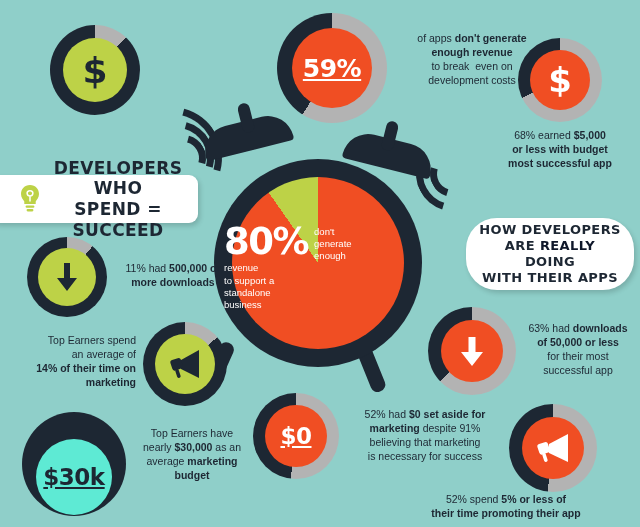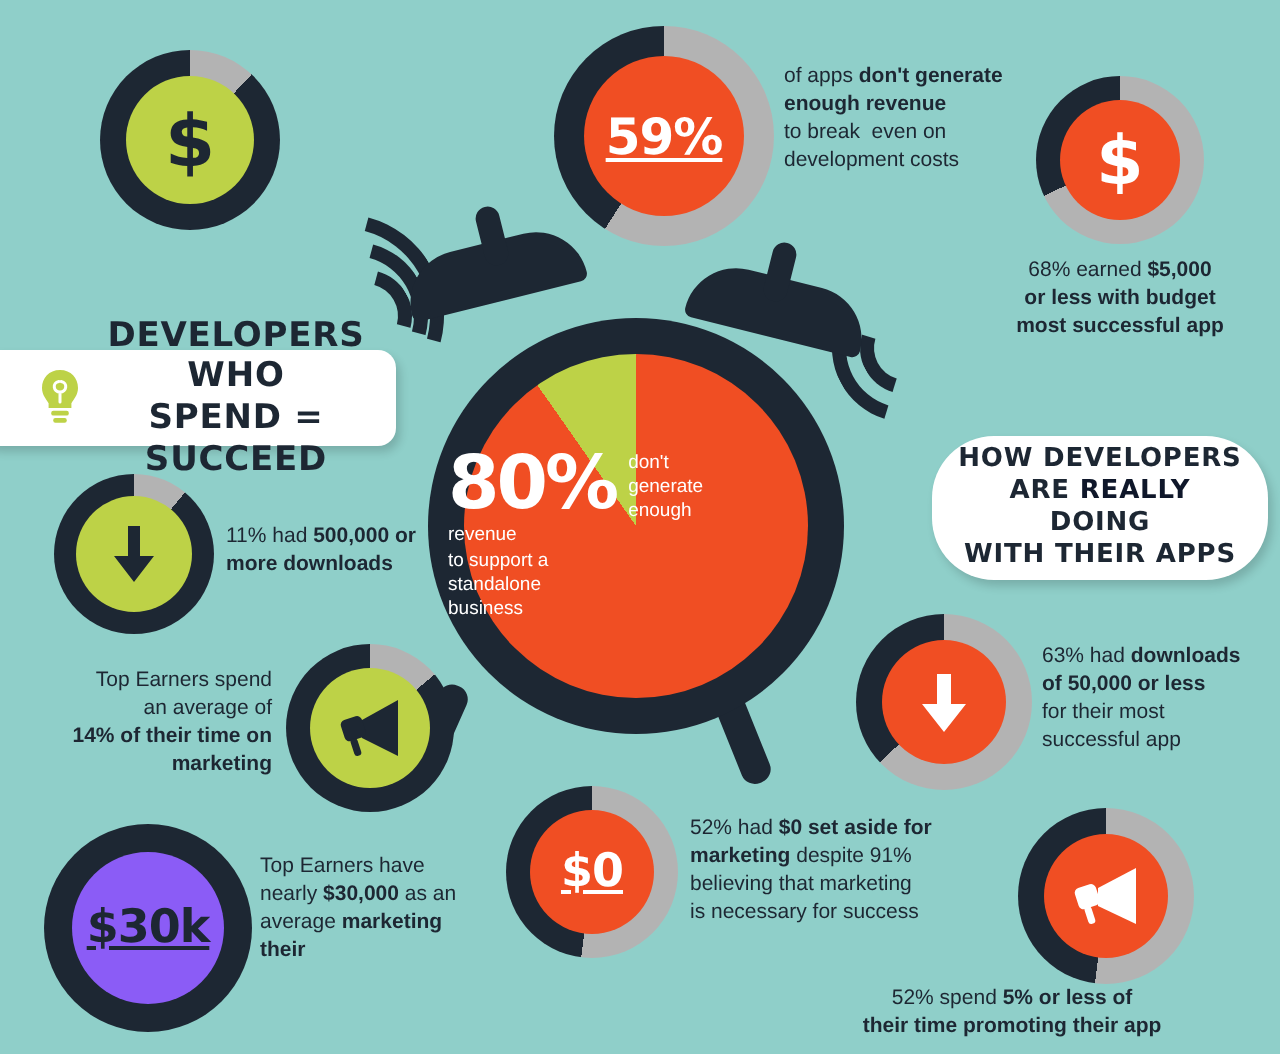--- a/index.html
+++ b/index.html
@@ -31,21 +31,21 @@
   .cap {
     position:absolute;
     color:#1d2733;
     font-size:10.5px;
     line-height:1.32;
     font-family:"Liberation Sans", sans-serif;
   }
   .cap b { font-weight:bold; }
   .cap.c { text-align:center; }
   .cap.r { text-align:right; }
-  .cap.l { text-align:left; }
+  .cap.l { text-align:center; }
 
   
   .banner {
     position:absolute;
     background:#ffffff;
     border-radius:9px;
     box-shadow: 2px 3px 5px rgba(0,0,0,.16);
     display:flex; align-items:center;
     padding:7px 12px;
   }
@@ -172,25 +172,25 @@
         <path d="M34 3 L16 13 L16 22 L34 31 Z" fill="#1d2733"></path>
         <rect x="6" y="12" width="11" height="11" rx="2.5" fill="#1d2733" transform="rotate(-18 11 17)"></rect>
         <rect x="11" y="22" width="3.6" height="9" rx="1.6" fill="#1d2733" transform="rotate(-18 13 26)"></rect>
       </svg>
     </div>
   </div>
   <div class="cap r" style="left:8px; top:334px; width:128px;">Top Earners spend<br>an average of<br><b>14% of their time on</b><br><b>marketing</b></div>
 
   <div class="donut" style="left:22px; top:412px; width:104px; height:104px;">
     <div class="ring" style="background:#1d2733;"></div>
-    <div class="hub" style="left:14px; top:14px; width:76px; height:76px; background:#8b5cf6;text-align:center;">
+    <div class="hub" style="left:14px; top:27px; width:76px; height:76px; background:#5eead4;text-align:center;">
       <span class="hub-label" style="color:#1d2733; font-size:23px;">$30k</span>
     </div>
   </div>
-  <div class="cap l" style="left:130px; top:427px; width:124px;">Top Earners have<br>nearly <b>$30,000</b> as an<br>average <b>marketing</b><br><b>their</b></div>
+  <div class="cap l" style="left:130px; top:427px; width:124px;">Top Earners have<br>nearly <b>$30,000</b> as an<br>average <b>marketing</b><br><b>budget</b></div>
 
   <div class="donut" style="left:428px; top:307px; width:88px; height:88px;">
     <div class="ring" style="background: conic-gradient(#b3b3b3 0deg 226.8deg, #1d2733 226.8deg 360deg);"></div>
     <div class="hub" style="left:13px; top:13px; width:62px; height:62px; background:#f04e23;">
       <svg class="ic" width="30" height="36" viewBox="0 0 30 36">
         <path d="M11.5 4 h7 v15 h7.5 L15 33 L4 19 h7.5 z" fill="#ffffff"></path>
       </svg>
     </div>
   </div>
   <div class="cap l" style="left:521px; top:322px; width:114px;">63% had <b>downloads</b><br><b>of 50,000 or less</b><br>for their most<br>successful app</div>

